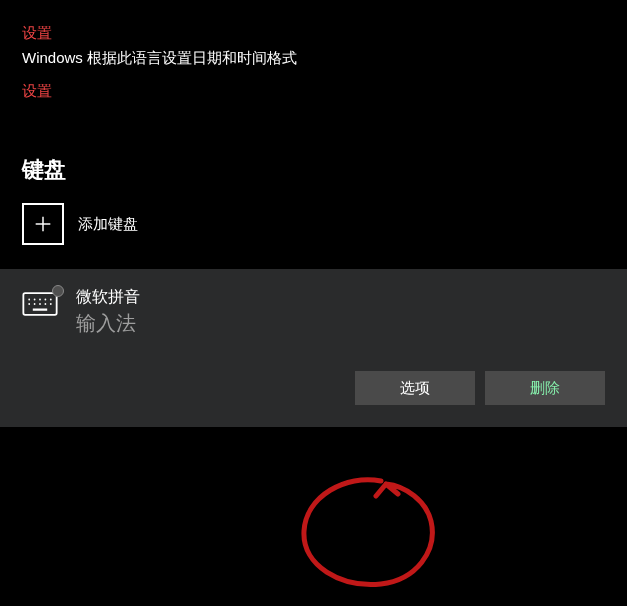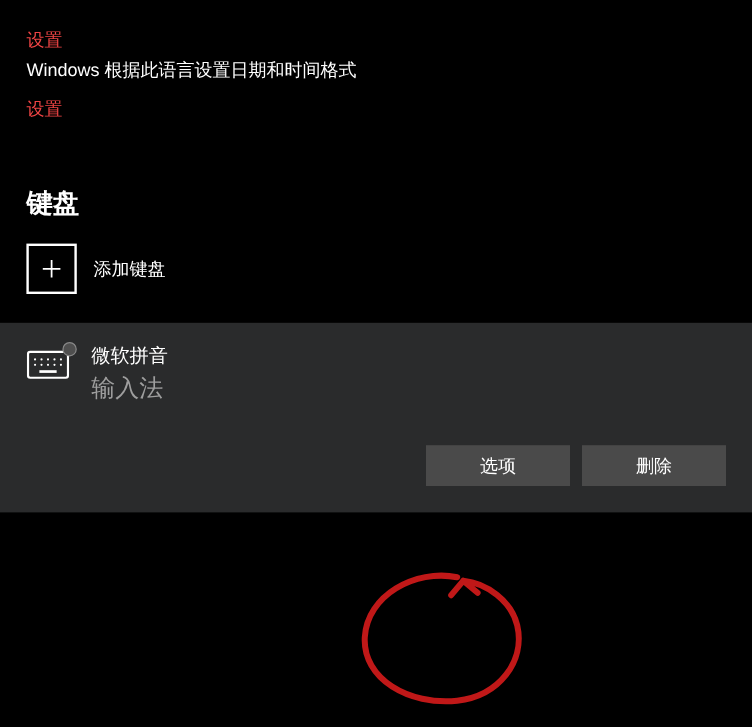--- a/index.html
+++ b/index.html
@@ -123,21 +123,21 @@
       border: none;
       color: #ffffff;
       font-size: 15px;
       font-family: inherit;
       cursor: pointer;
       display: flex;
       align-items: center;
       justify-content: center;
     }
     .btn.disabled {
-      color: #ffffff;
+      color: #86efac;
       cursor: default;
     }
     .annotation {
       position: absolute;
       pointer-events: none;
       left: 286px;
       top: 466px;
       width: 160px;
       height: 130px;
     }

